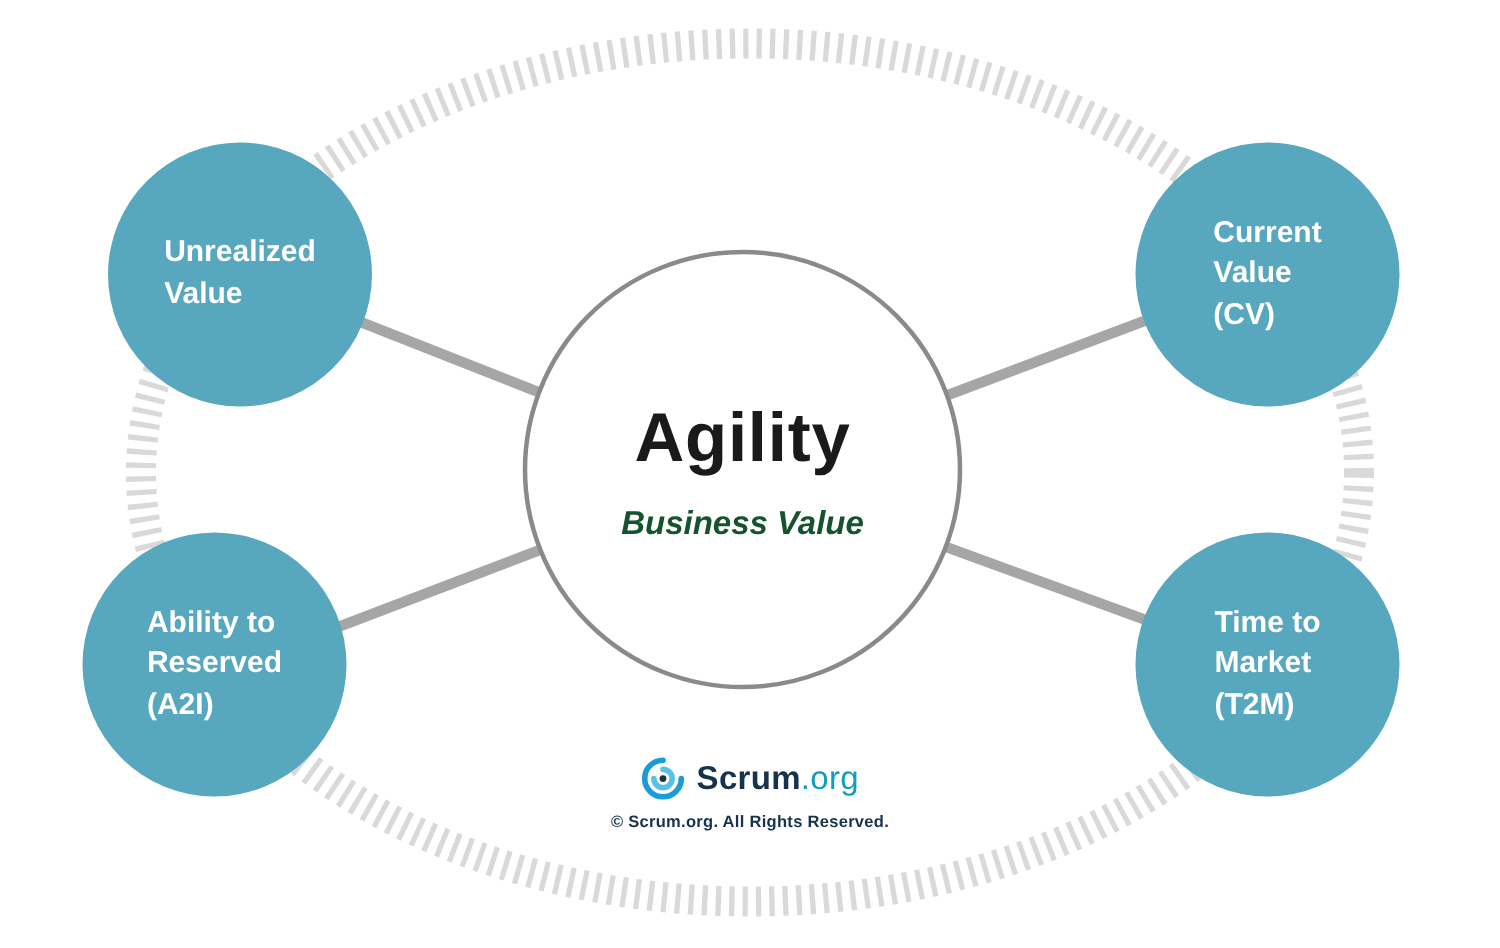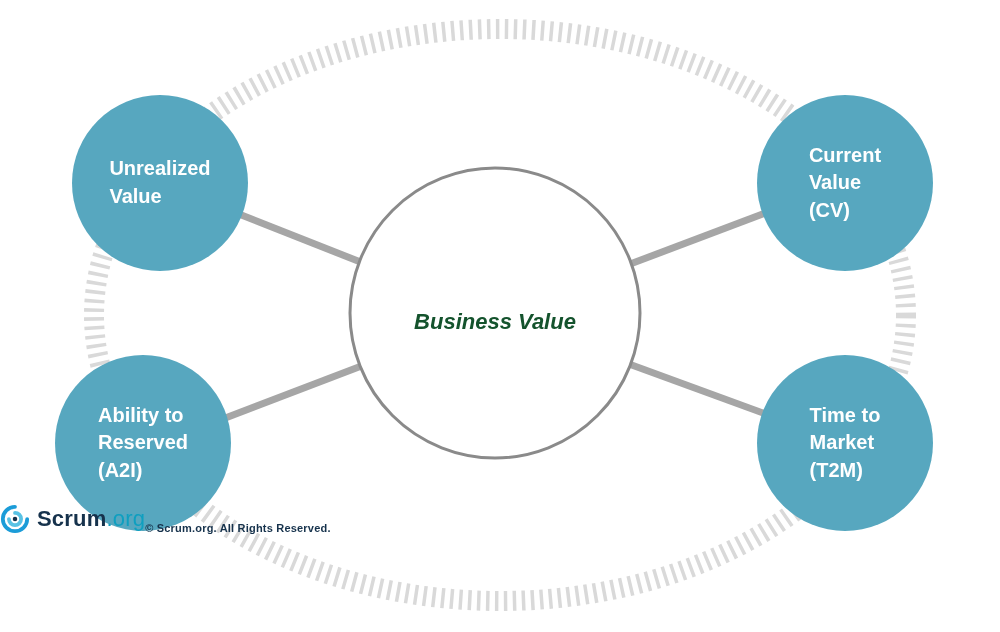--- a/index.html
+++ b/index.html
@@ -61,21 +61,21 @@
     line-height:1.38;
   }
   .node-text span{display:block;}
   .pos-uv{left:72px;top:95px;}
   .pos-cv{left:757px;top:95px;}
   .pos-a2i{left:55px;top:355px;}
   .pos-t2m{left:757px;top:355px;}
   .footer{
     position:absolute;
     left:0;right:0;top:504px;
-    display:flex;flex-direction:row;align-items:flex-end;
+    display:flex;flex-direction:column;align-items:center;
   }
   .brand-row{
     display:flex;align-items:center;gap:7px;
   }
   .logo-icon{display:inline-flex;width:30px;height:30px;}
   .brand-text{
     font-size:22px;
     font-weight:bold;
     letter-spacing:0.2px;
   }
@@ -100,20 +100,21 @@
 
     <line class="connector" x1="495" y1="315" x2="160" y2="183"></line>
     <line class="connector" x1="495" y1="315" x2="845" y2="183"></line>
     <line class="connector" x1="495" y1="315" x2="160" y2="443"></line>
     <line class="connector" x1="495" y1="315" x2="845" y2="443"></line>
 
     <circle class="center-circle" cx="495" cy="313" r="145"></circle>
   </svg>
 
   <div class="center-label">
+    <div class="center-title">Agility</div>
     <div class="center-subtitle">Business Value</div>
   </div>
 
   <div class="node pos-uv">
     <div class="node-text">
       <span>Unrealized</span>
       <span>Value</span>
     </div>
   </div>
 

